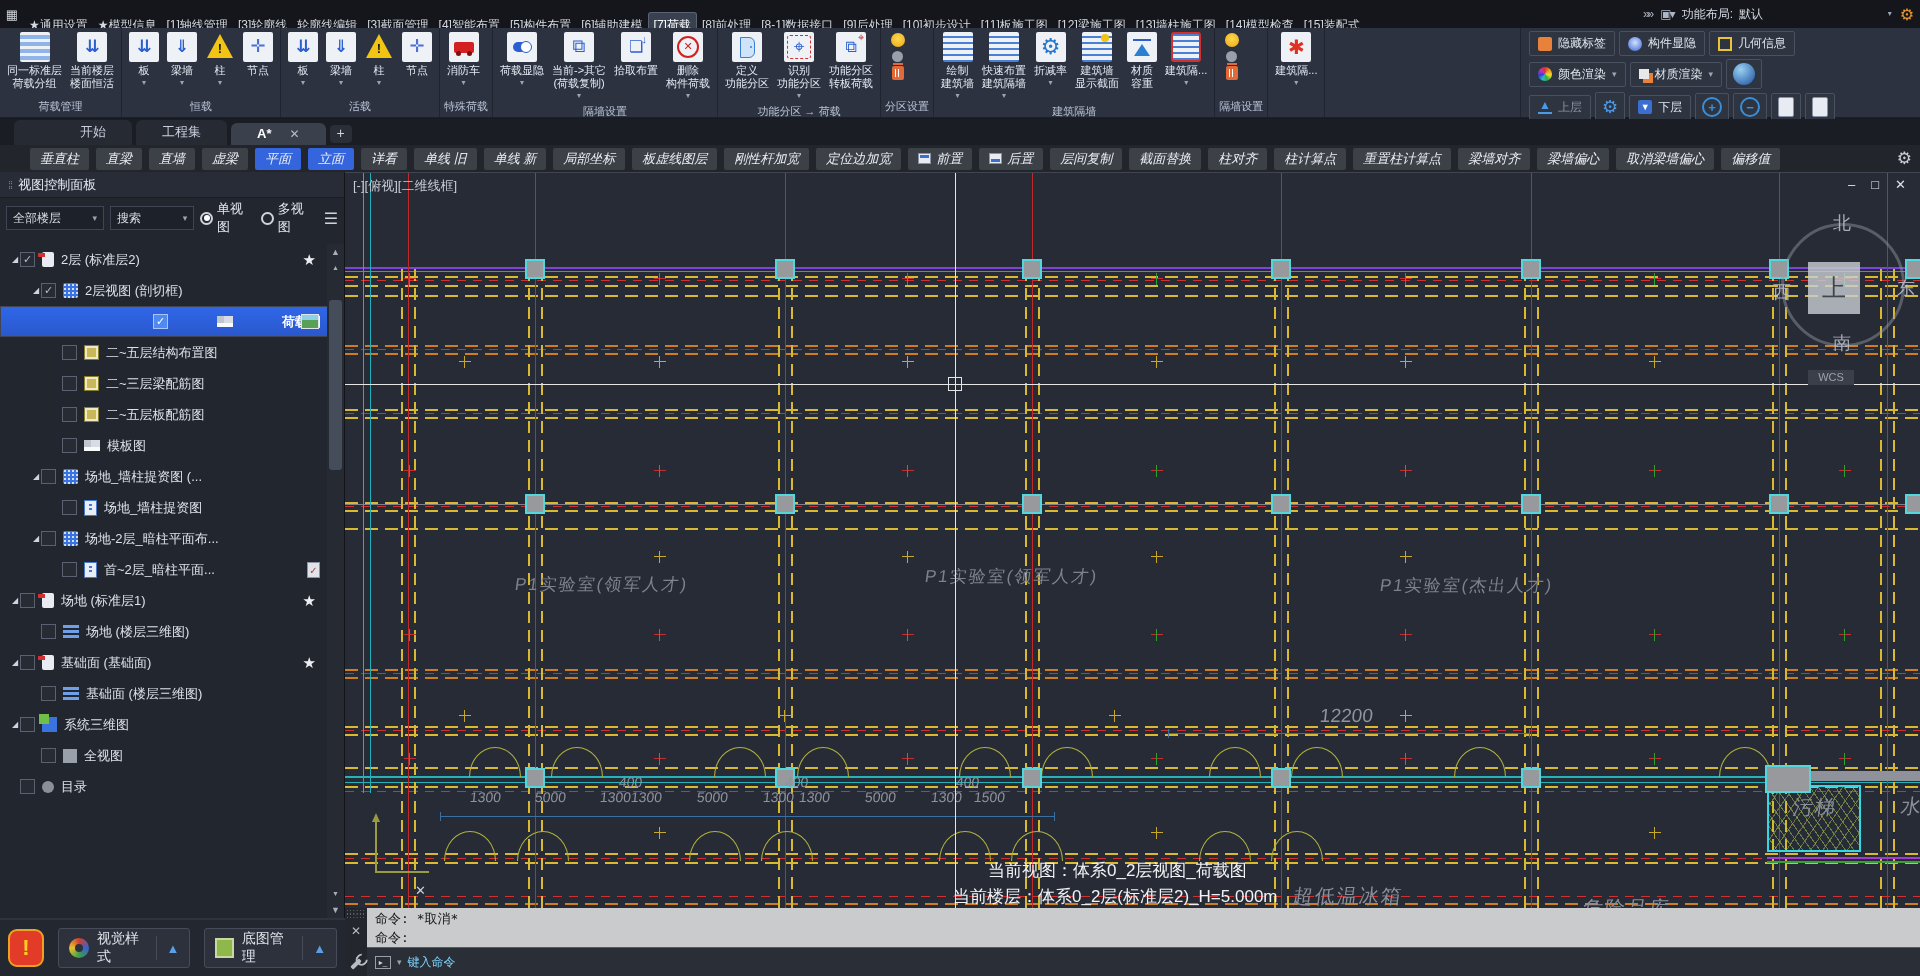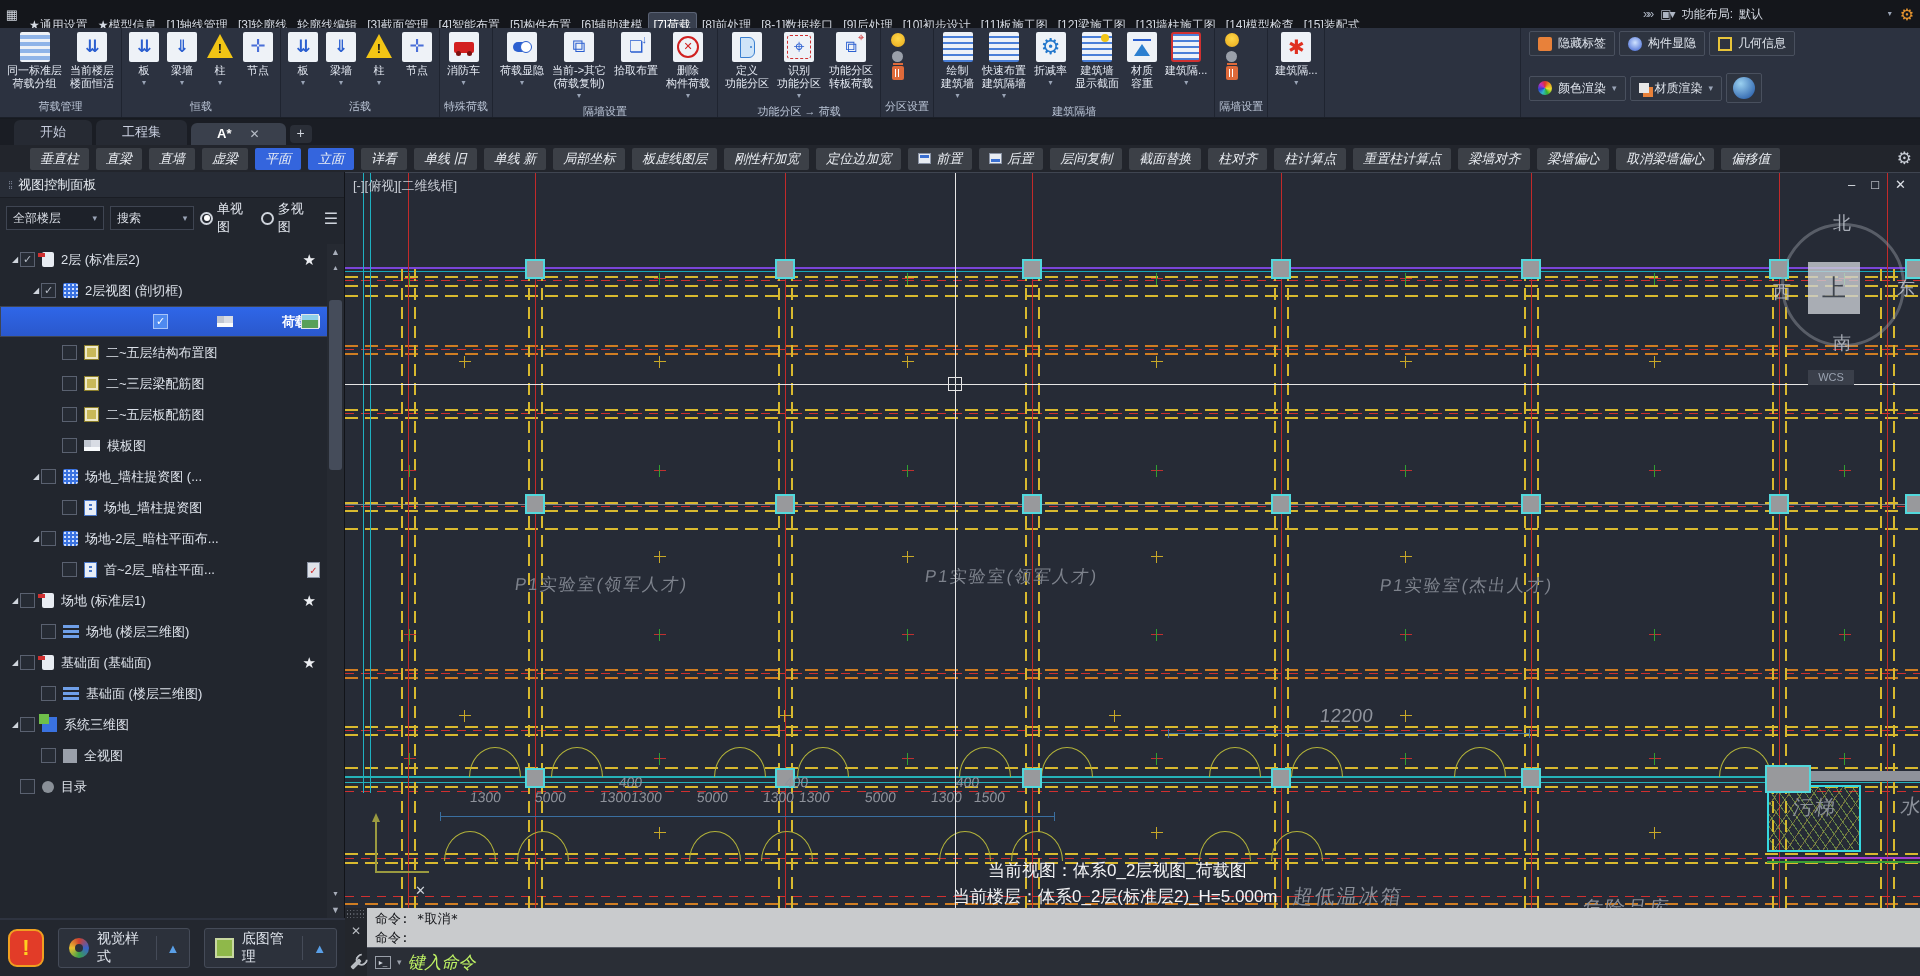--- a/index.html
+++ b/index.html
@@ -71,21 +71,21 @@
   .ic-crab::before { content:"✱"; color:#e03020; font-size:20px; }
   .sm { width:14px; height:14px; position:relative; }
   .sm-bulb { border-radius:50%; background:radial-gradient(circle at 50% 40%,#ffd84a,#e8a81a); }
   .sm-dot { border-radius:50%; background:#9aa0aa; width:11px; height:11px; margin:1px; }
   .sm-trash { background:#e06a3a; border-radius:2px; width:12px; margin-left:1px; }
   .sm-trash::before { content:""; position:absolute; top:-3px; left:1px; width:10px; height:2px; background:#e06a3a; }
   .sm-trash::after { content:""; position:absolute; top:3px; left:3px; width:1px; height:8px; background:#fff;
     box-shadow:3px 0 0 #fff; }
 
   
-  #panelRight { width:400px; flex:none; padding:3px 6px 3px 8px; display:flex; flex-direction:column; gap:17px;
+  #panelRight { width:400px; flex:none; padding:3px 6px 3px 8px; display:flex; flex-direction:column; gap:3px;
     border-left:1px solid #1f2430; }
   .prow { display:flex; gap:4px; align-items:center; }
   .pbtn { display:flex; align-items:center; gap:6px; background:#2e3440; border:1px solid #49505e;
     border-radius:2px; color:#dfe4ec; font-size:12px; padding:3px 8px; white-space:nowrap; }
   .pbtn .caret { font-size:9px; }
   .pi { width:14px; height:14px; flex:none; position:relative; }
   .pi-tag { background:#e8813a; border-radius:2px; }
   .pi-bulb { border-radius:50%; background:radial-gradient(circle at 50% 40%,#cfe2ff,#3a5fd0); }
   .pi-geometry { border:2px solid #e8c43a; background:#2e3440; }
   .pi-color-wheel { border-radius:50%; background:conic-gradient(#e03030,#e8a020,#e8e030,#30b030,#30b8c8,#3040d0,#c030c0,#e03030); }
@@ -238,21 +238,21 @@
   .wrench::before { content:""; position:absolute; top:-7px; left:-3px; width:8px; height:8px;
     border:2px solid #b8bcc2; border-radius:50%; border-top-color:transparent; }
   #cmd-main { flex:1; display:flex; flex-direction:column; }
   #cmd-history { height:39px; background:#c9cbcd; color:#15161a; font-family:"DejaVu Sans Mono",monospace;
     font-size:13px; line-height:19px; padding:1px 8px; }
   #cmd-input { flex:1; background:#2a2e36; border-top:1px solid #555a64; display:flex; align-items:center;
     gap:6px; padding:0 8px; }
   .cmd-ic { width:16px; height:13px; border:1px solid #9aa0aa; color:#cfd4dc; font-size:8px;
     display:flex; align-items:center; justify-content:center; }
   #cmd-input .caret { color:#9aa0aa; font-size:9px; }
-  #cmd-input .ph { color:#bef264; font-size:17px; font-style:italic; }
+  #cmd-input .ph { color:#7dd3fc; font-size:12px; }
 </style>
 </head>
 <body>
 
 <div id="menubar">
   <div id="menu-grid">▦</div>
   <div id="menuItems" style="display:flex;align-items:center;">
       <div class="mitem">★通用设置</div>
       <div class="mitem">★模型信息</div>
       <div class="mitem">[1]轴线管理</div>
@@ -433,21 +433,21 @@
         </div>
         <div class="pbtn square">
           <div class="pi-panel"></div>
         </div>
       </div>
     </div>
 </div>
 
 <div id="tabbar">
     <div class="doctab">
-      <div style="display: inline;">开始</div>
+      <div style="display: inline; margin-left: 40px;">开始</div>
     </div>
     <div class="doctab">
       <div style="display: inline;">工程集</div>
     </div>
     <div class="doctab active">
       <div style="display: inline;">A*</div>
       <div class="x">✕</div>
     </div>
     <div class="addtab">+</div>
   </div>

